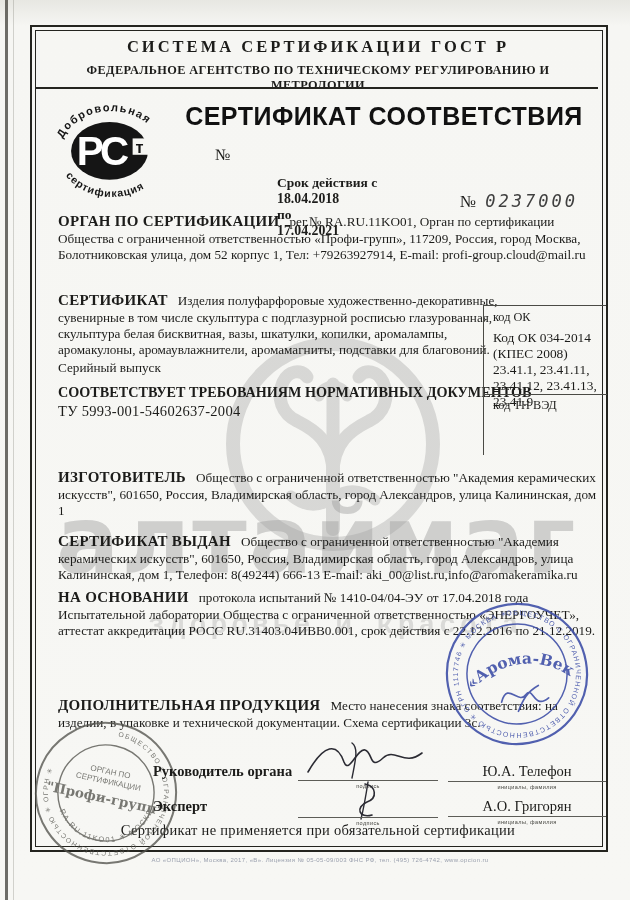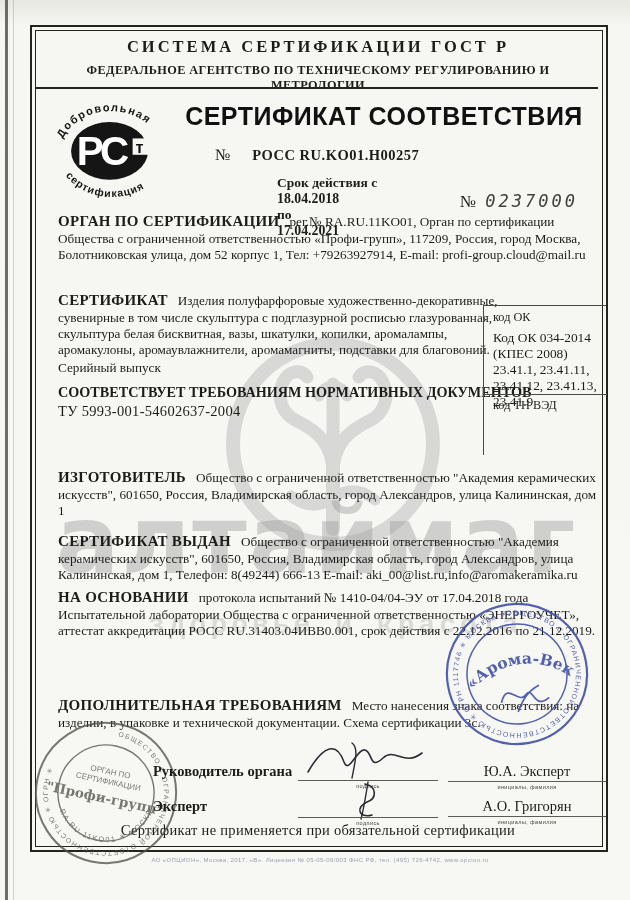--- a/index.html
+++ b/index.html
@@ -103,21 +103,20 @@
   <rect x="88" y="45" width="17" height="17" fill="#f6f6f3"></rect>
   <text x="91" y="60" font-family="Liberation Sans,sans-serif" font-weight="700" font-size="17" fill="#151515">т</text>
   <text font-family="Liberation Sans,sans-serif" font-weight="700" font-size="11" fill="#151515" letter-spacing="1">
     <textPath href="#arcBot" startOffset="7%">сертификация</textPath>
   </text>
 </svg>
 
 <div class="abs title">СЕРТИФИКАТ СООТВЕТСТВИЯ</div>
 <div class="abs no-line">
   <span class="no-sign">№</span>
-  <span class="no-val">РОСС RU.KO01.H00257</span>
 </div>
 <div class="abs validity">
   <span class="v-lbl">Срок действия  с</span>
   <span class="v-from">18.04.2018</span>
   <span class="v-po">по</span>
   <span class="v-to">17.04.2021</span>
 </div>
 <div class="abs blank-no">
   <span class="blank-sign">№</span>
   <span class="blank-digits">0237000</span>
@@ -146,31 +145,31 @@
 
 <div class="abs sec sec-issued">
   <b class="h">СЕРТИФИКАТ ВЫДАН</b><span>Общество с ограниченной ответственностью "Академия керамических искусств", 601650, Россия, Владимирская область, город Александров, улица Калининская, дом 1, Телефон: 8(49244) 666-13 E-mail: aki_00@list.ru,info@aromakeramika.ru</span>
 </div>
 
 <div class="abs sec sec-basis">
   <b class="h">НА ОСНОВАНИИ</b><span>протокола испытаний № 1410-04/04-ЭУ от 17.04.2018 года Испытательной лаборатории Общества с ограниченной ответственностью «ЭНЕРГОУЧЕТ», аттестат аккредитации РОСС RU.31403.04ИВВ0.001, срок действия с 22.12.2016 по 21.12.2019.</span>
 </div>
 
 <div class="abs sec sec-add">
-  <b class="h">ДОПОЛНИТЕЛЬНАЯ ТРЕБОВАНИЯМ</b><span>Место нанесения знака соответствия: на изделии, в упаковке и технической документации. Схема сертификации 3с.</span>
+  <b class="h">ДОПОЛНИТЕЛЬНАЯ ПРОДУКЦИЯ</b><span>Место нанесения знака соответствия: на изделии, в упаковке и технической документации. Схема сертификации 3с.</span>
 </div>
 
 <div class="abs sig-label sig-l1">Руководитель органа</div>
 <svg class="abs sigpad" style="left:300px;top:740px;" width="135" height="40" viewBox="0 0 135 40">
   <path d="M8 32 C24 4 37 2 44 22 C49 35 57 8 65 10 C73 12 69 31 83 18 C95 7 104 27 122 13" fill="none" stroke="#2b2b33" stroke-width="1.6" stroke-linecap="round"></path>
   <path d="M52 38 C55 22 59 8 52 3" fill="none" stroke="#2b2b33" stroke-width="1.4" stroke-linecap="round"></path>
 </svg>
 <div class="abs sigline" style="left:298px;top:780px;width:140px;"></div>
 <div class="abs cap" style="left:298px;top:783px;width:140px;">подпись</div>
-<div class="abs name" style="left:452px;top:763px;">Ю.А. Эксперт</div>
+<div class="abs name" style="left:452px;top:763px;">Ю.А. Телефон</div>
 <div class="abs sigline" style="left:448px;top:781px;width:158px;"></div>
 <div class="abs cap" style="left:448px;top:784px;width:158px;">инициалы, фамилия</div>
 
 <div class="abs sig-label sig-l2">Эксперт</div>
 <svg class="abs sigpad" style="left:345px;top:779px;" width="40" height="42" viewBox="0 0 40 42">
   <path d="M20 5 c 11 2 13 14 2 18 c -12 5 -8 17 5 13" fill="none" stroke="#2b2b33" stroke-width="1.6" stroke-linecap="round"></path>
   <path d="M23 3 C 21 16 19 28 16 40" fill="none" stroke="#2b2b33" stroke-width="1.4" stroke-linecap="round"></path>
 </svg>
 <div class="abs sigline" style="left:298px;top:817px;width:140px;"></div>
 <div class="abs cap" style="left:298px;top:820px;width:140px;">подпись</div>

